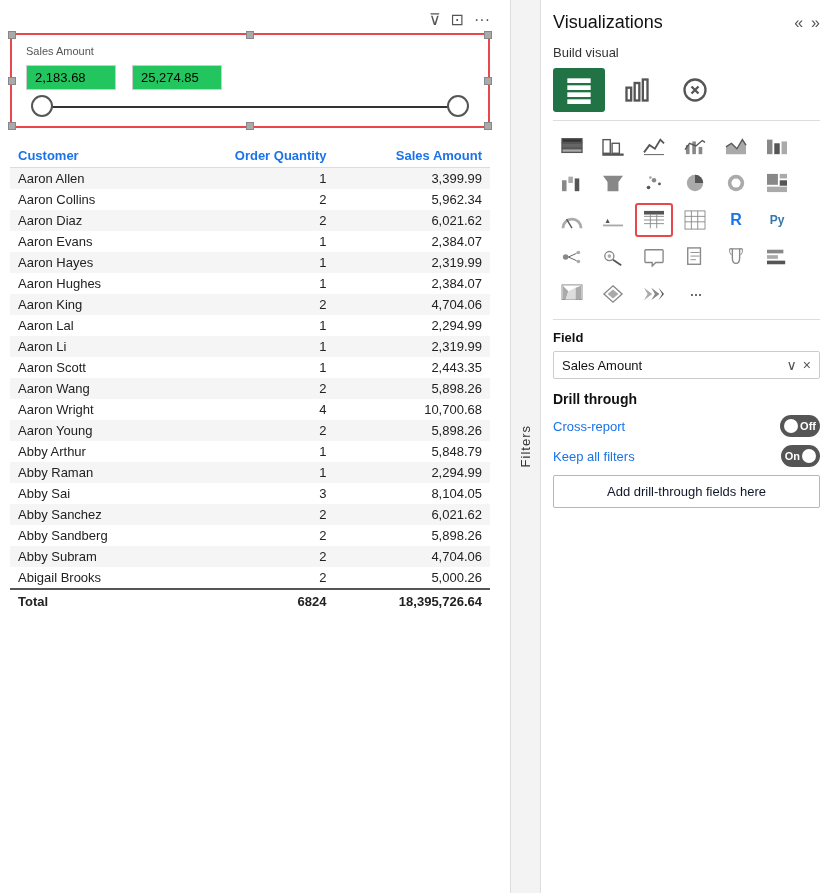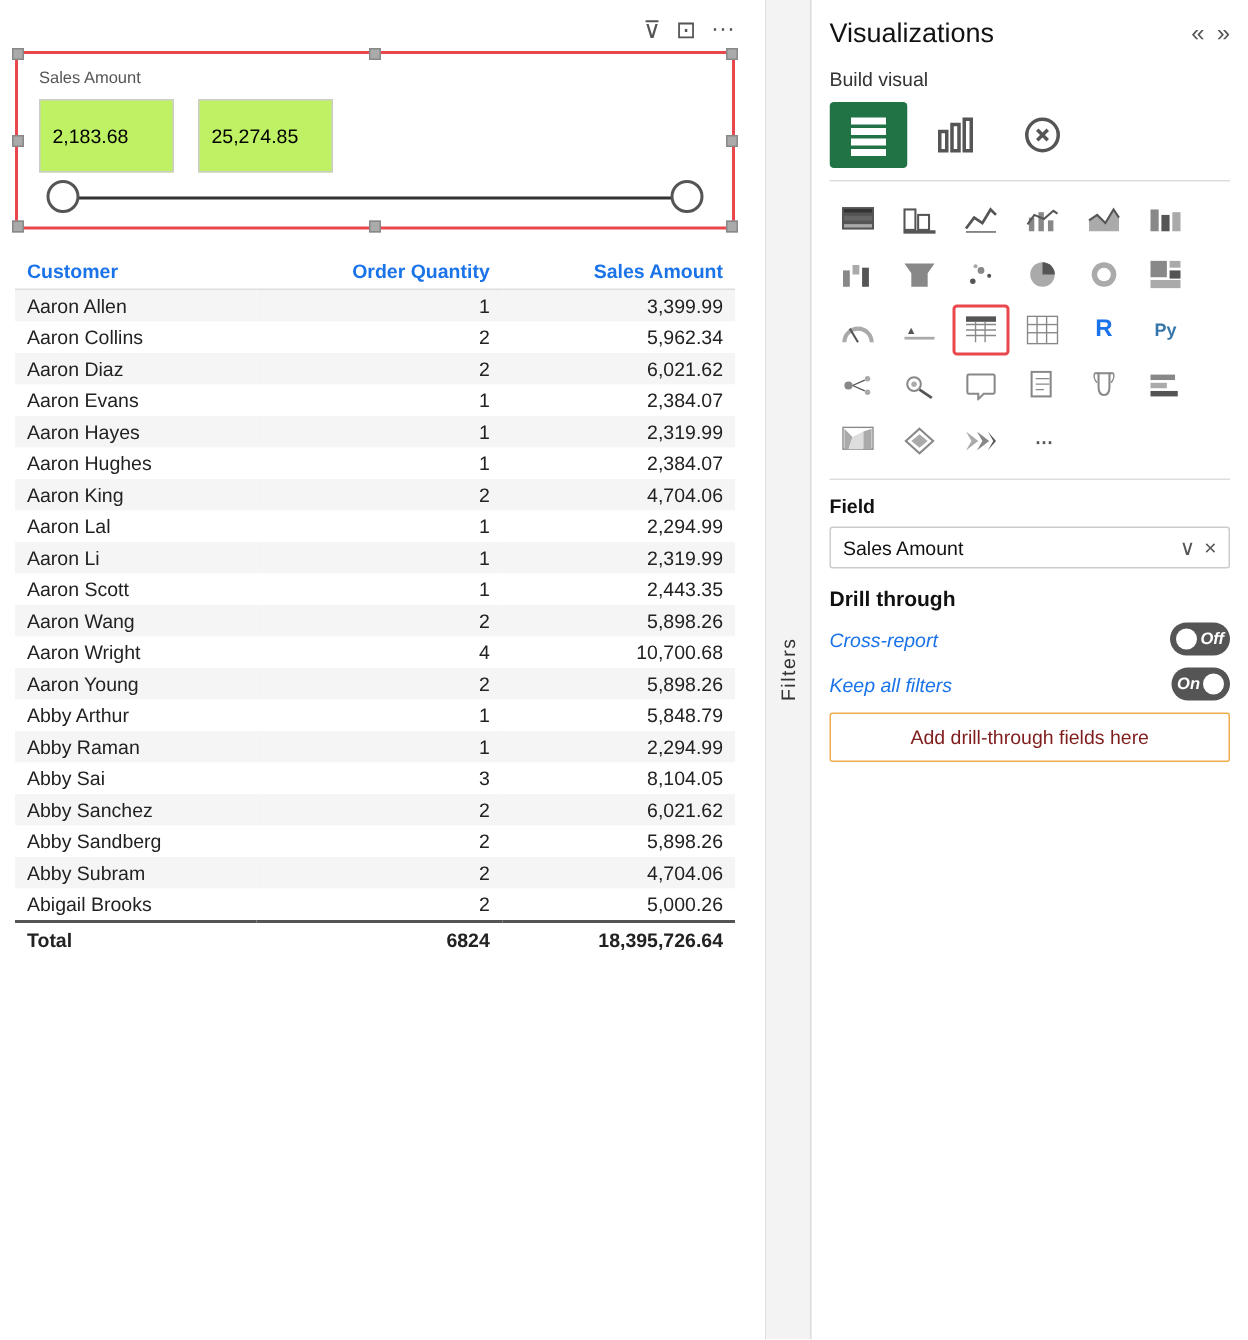--- a/index.html
+++ b/index.html
@@ -43,25 +43,25 @@
       color: #555;
       margin-bottom: 8px;
     }
     .range-inputs {
       display: flex;
       gap: 16px;
       margin-bottom: 16px;
     }
     .range-input-box {
       border: 1px solid #ccc;
-      padding: 16px 8px;
+      padding: 4px 8px;
       font-size: 13px;
       color: #000;
       min-width: 90px;
-      background: #bef264;
+      background: #22c55e;
     }
     .range-slider-track {
       position: relative;
       height: 2px;
       background: #333;
       margin: 0 16px;
     }
     .range-slider-thumb {
       position: absolute;
       width: 22px;
@@ -267,33 +267,32 @@
       font-weight: 700;
       color: #111;
       margin: 12px 0 8px 0;
     }
 
     .toggle-row {
       display: flex;
       align-items: center;
       justify-content: space-between;
       margin-bottom: 8px;
-      font-style: italic;
     }
     .toggle-label {
       font-size: 13px;
       color: #1a73e8;
     }
 
     .add-drillthrough-box {
       border: 1px solid #f0ad4e;
       border-radius: 2px;
       padding: 8px 12px;
       font-size: 13px;
-      color: #7f1d1d;
+      color: #0f172a;
       text-align: center;
       margin-top: 8px;
       cursor: pointer;
     }
   </style>
 </head>
 <body>
 
 <div class="left-panel">
 

